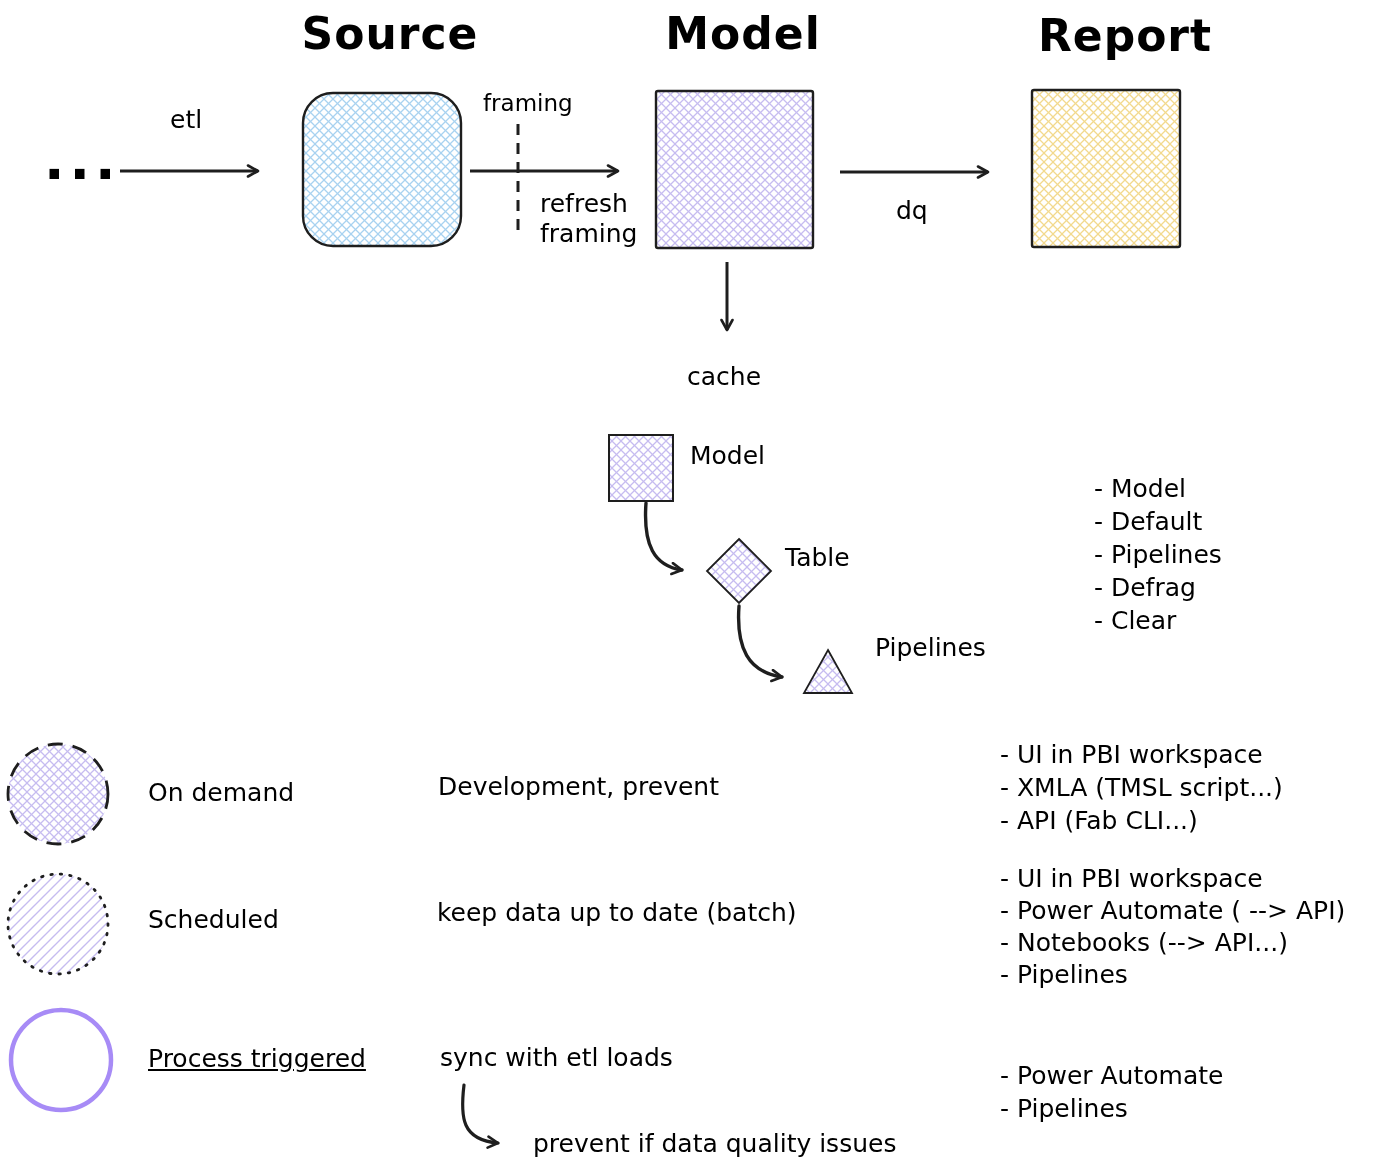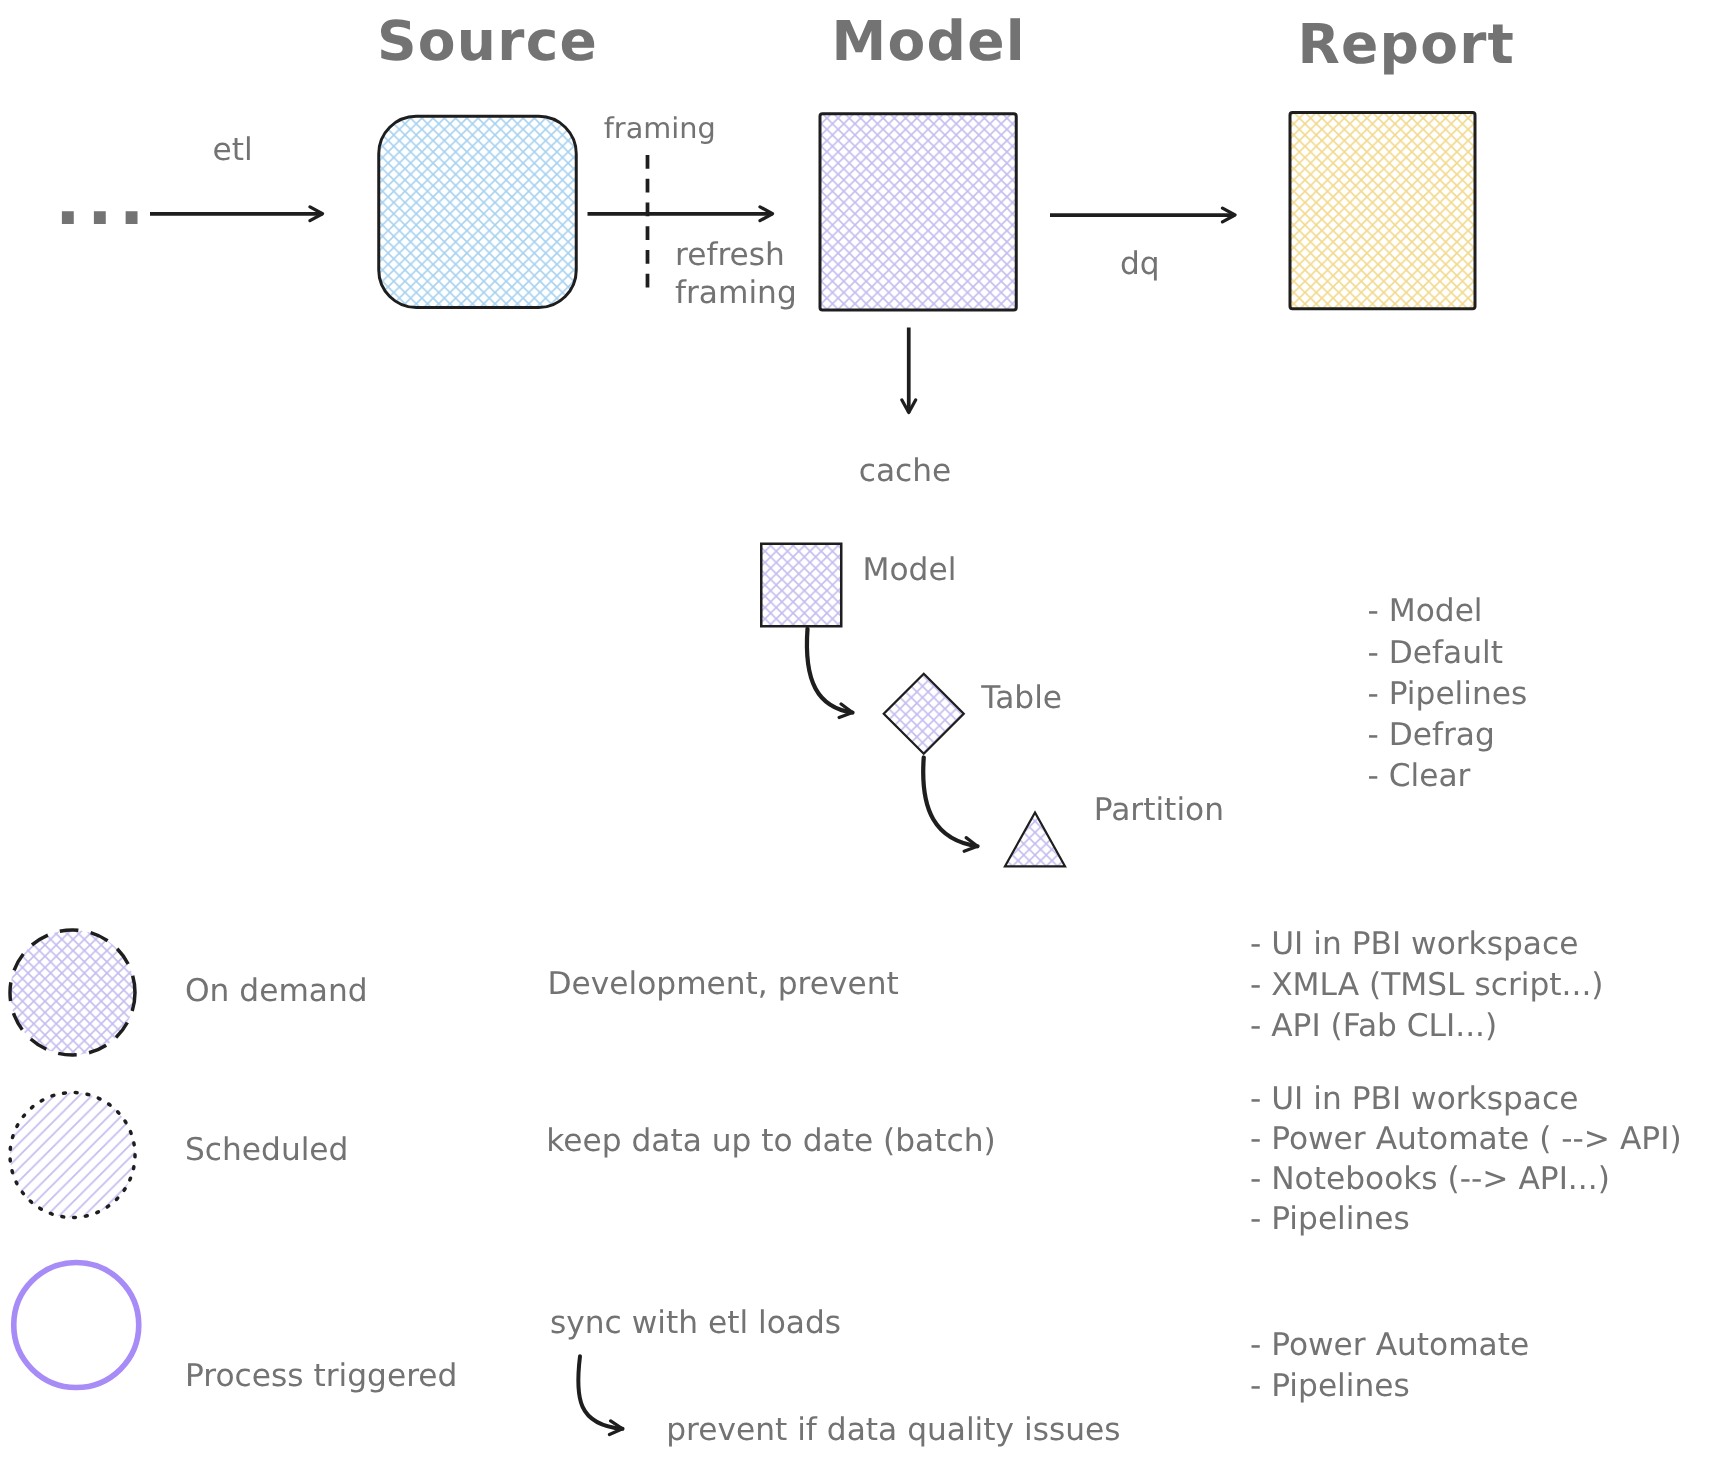--- a/index.html
+++ b/index.html
@@ -1,18 +1,18 @@
 <!DOCTYPE html>
 <html><head>
 <meta charset="utf-8">
 <style>
   html,body{margin:0;padding:0;background:#ffffff;}
   .canvas{
     position:relative;width:1379px;height:1171px;background:#ffffff;
-    font-family:"DejaVu Sans","Liberation Sans",sans-serif;color:#737373;overflow:hidden;
+    font-family:"DejaVu Sans","Liberation Sans",sans-serif;color:#000000;overflow:hidden;
   }
   svg.layer{position:absolute;left:0;top:0;}
   .ttl{position:absolute;font-size:44px;font-weight:700;width:220px;text-align:center;letter-spacing:1px;white-space:nowrap;}
   .lbl{position:absolute;font-size:25px;line-height:1.2;white-space:nowrap;}
   .lbl.small{font-size:23px;}
   .wrap2{white-space:normal;width:118px;}
   .dots{position:absolute;font-size:54px;font-weight:800;letter-spacing:5px;line-height:1;}
   ul.list{position:absolute;margin:0;padding:0;list-style:none;font-size:25px;}
   ul.list li{height:33px;line-height:33px;white-space:nowrap;}
   ul.list.tight li{height:32px;line-height:32px;}
@@ -72,21 +72,21 @@
 
   <div class="dots" style="left:44px;top:134px;">...</div>
   <div class="lbl" style="left:170px;top:105px;">etl</div>
   <div class="lbl small" style="left:483px;top:90px;">framing</div>
   <div class="lbl wrap2" style="left:540px;top:189px;">refresh framing</div>
   <div class="lbl" style="left:896px;top:196px;">dq</div>
   <div class="lbl" style="left:687px;top:362px;">cache</div>
 
   <div class="lbl" style="left:690px;top:441px;">Model</div>
   <div class="lbl" style="left:785px;top:543px;">Table</div>
-  <div class="lbl" style="left:875px;top:633px;">Partition</div>
+  <div class="lbl" style="left:875px;top:633px;">Pipelines</div>
 
   <ul class="list" style="left:1094px;top:472px;">
     <li>- Model</li>
     <li>- Default</li>
     <li>- Pipelines</li>
     <li>- Defrag</li>
     <li>- Clear</li>
   </ul>
 
   <div class="lbl" style="left:148px;top:778px;">On demand</div>
@@ -99,21 +99,21 @@
 
   <div class="lbl" style="left:148px;top:905px;">Scheduled</div>
   <div class="lbl" style="left:437px;top:898px;">keep data up to date (batch)</div>
   <ul class="list tight" style="left:1000px;top:863px;">
     <li>- UI in PBI workspace</li>
     <li>- Power Automate ( --&gt; API)</li>
     <li>- Notebooks (--&gt; API...)</li>
     <li>- Pipelines</li>
   </ul>
 
-  <div class="lbl" style="left:148px;top:1086px;">Process triggered</div>
+  <div class="lbl" style="left:148px;top:1044px;text-decoration:underline;">Process triggered</div>
   <div class="lbl" style="left:440px;top:1043px;">sync with etl loads</div>
   <ul class="list" style="left:1000px;top:1044px;margin-top:15px;">
     <li>- Power Automate</li>
     <li>- Pipelines</li>
   </ul>
 
   <div class="lbl" style="left:533px;top:1129px;">prevent if data quality issues</div>
 
 </div>
 

